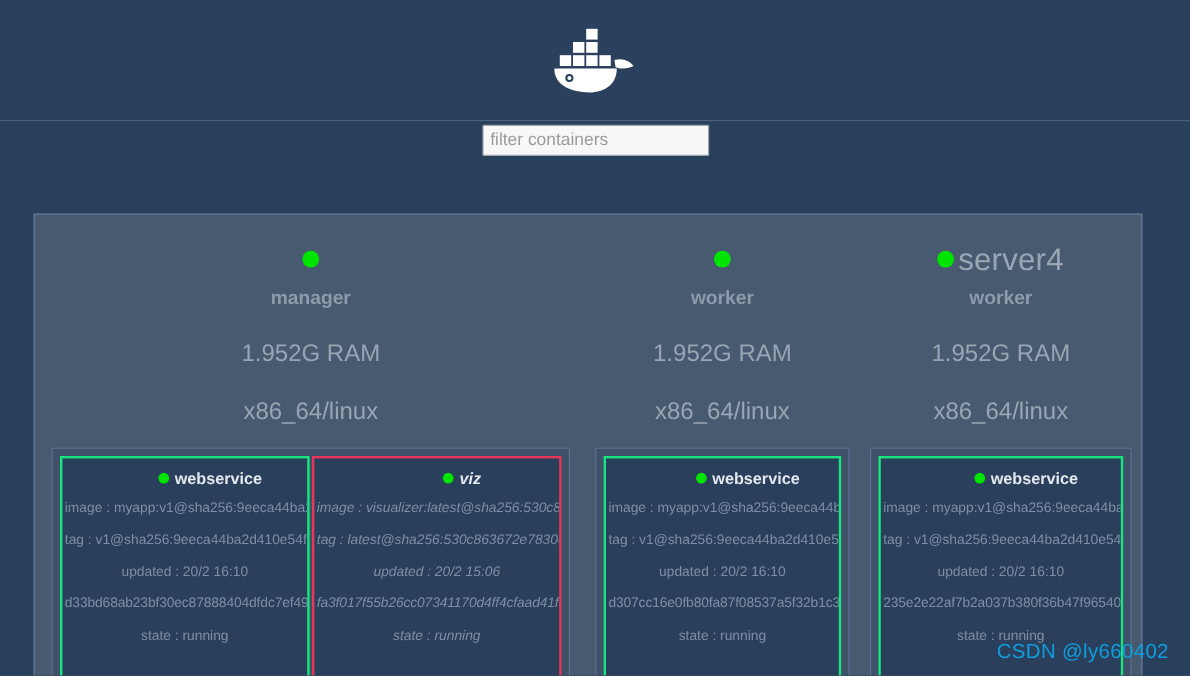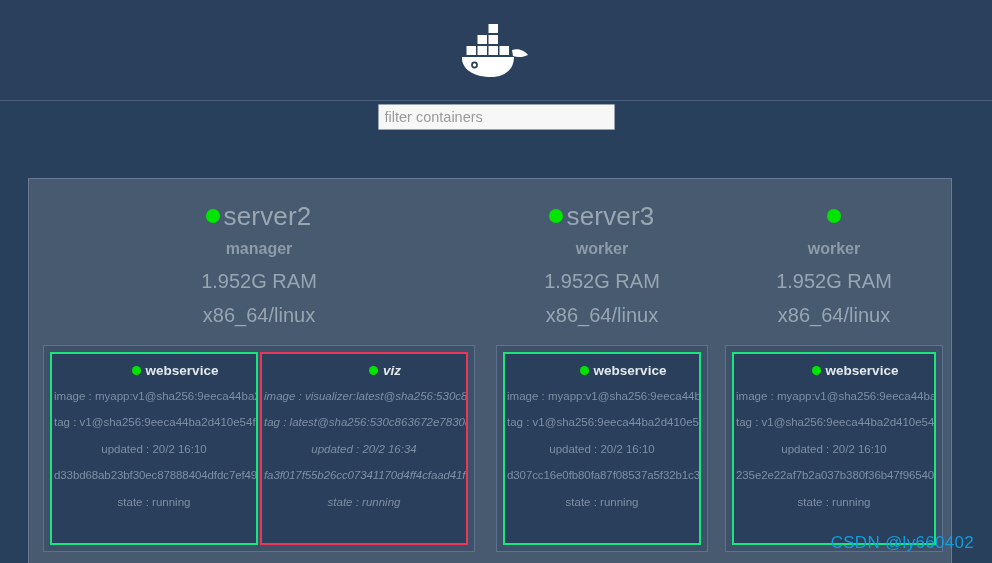--- a/index.html
+++ b/index.html
@@ -36,21 +36,21 @@
   
   .filter-bar {
     height: 75px;
     display: flex;
     align-items: flex-start;
     justify-content: center;
     padding-top: 3px;
     box-sizing: border-box;
   }
   .filter-input {
-    width: 237px;
+    width: 189px;
     height: 26px;
     box-sizing: border-box;
     background: #f7f7f7;
     border: 1px solid #9aa4ae;
     border-radius: 1px;
     padding: 0 6px;
     font-size: 14.5px;
     font-family: "Liberation Sans", sans-serif;
     color: #33383d;
     outline: none;
@@ -111,21 +111,21 @@
   .node-role {
     font-size: 16px;
     font-weight: bold;
     color: #8e9bab;
     margin-top: 8px;
     line-height: 1;
   }
   .node-ram, .node-arch {
     font-size: 20px;
     color: #98a5b3;
-    margin-top: 14px;
+    margin-top: 28px;
     line-height: 1;
   }
 
   .containers {
     margin-top: 20px;
     background: #3f5169;
     border: 1px solid #5d7290;
     box-sizing: border-box;
     display: flex;
     flex-direction: row;
@@ -222,21 +222,20 @@
 
 <div class="filter-bar">
   <input class="filter-input" type="text" placeholder="filter containers" style="">
 </div>
 
 <div class="swarm-panel">
 
   <div class="node node-2">
     <div class="node-title">
       <span class="node-dot"></span>
-      <span class="node-name">server2</span>
     </div>
     <div class="node-role">manager</div>
     <div class="node-ram">1.952G RAM</div>
     <div class="node-arch">x86_64/linux</div>
 
     <div class="containers containers-2">
       <div class="ctr-card">
         <div class="ctr-head">
           <span class="ctr-dot"></span>
           <span class="ctr-name">webservice</span>
@@ -248,31 +247,30 @@
         <div class="ctr-line">state : running</div>
       </div>
 
       <div class="ctr-card alert">
         <div class="ctr-head">
           <span class="ctr-dot"></span>
           <span class="ctr-name">viz</span>
         </div>
         <div class="ctr-line">image : visualizer:latest@sha256:530c863</div>
         <div class="ctr-line">tag : latest@sha256:530c863672e7830d7</div>
-        <div class="ctr-line">updated : 20/2 16:34</div>
+        <div class="ctr-line">updated : 20/2 15:06</div>
         <div class="ctr-line hash">fa3f017f55b26cc07341170d4ff4cfaad41f3</div>
         <div class="ctr-line">state : running</div>
       </div>
     </div>
   </div>
 
   <div class="node node-3">
     <div class="node-title">
       <span class="node-dot"></span>
-      <span class="node-name">server3</span>
     </div>
     <div class="node-role">worker</div>
     <div class="node-ram">1.952G RAM</div>
     <div class="node-arch">x86_64/linux</div>
 
     <div class="containers containers-3">
       <div class="ctr-card">
         <div class="ctr-head">
           <span class="ctr-dot"></span>
           <span class="ctr-name">webservice</span>
@@ -282,20 +280,21 @@
         <div class="ctr-line">updated : 20/2 16:10</div>
         <div class="ctr-line hash">d307cc16e0fb80fa87f08537a5f32b1c3288</div>
         <div class="ctr-line">state : running</div>
       </div>
     </div>
   </div>
 
   <div class="node node-4">
     <div class="node-title">
       <span class="node-dot"></span>
+      <span class="node-name">server4</span>
     </div>
     <div class="node-role">worker</div>
     <div class="node-ram">1.952G RAM</div>
     <div class="node-arch">x86_64/linux</div>
 
     <div class="containers containers-4">
       <div class="ctr-card">
         <div class="ctr-head">
           <span class="ctr-dot"></span>
           <span class="ctr-name">webservice</span>

